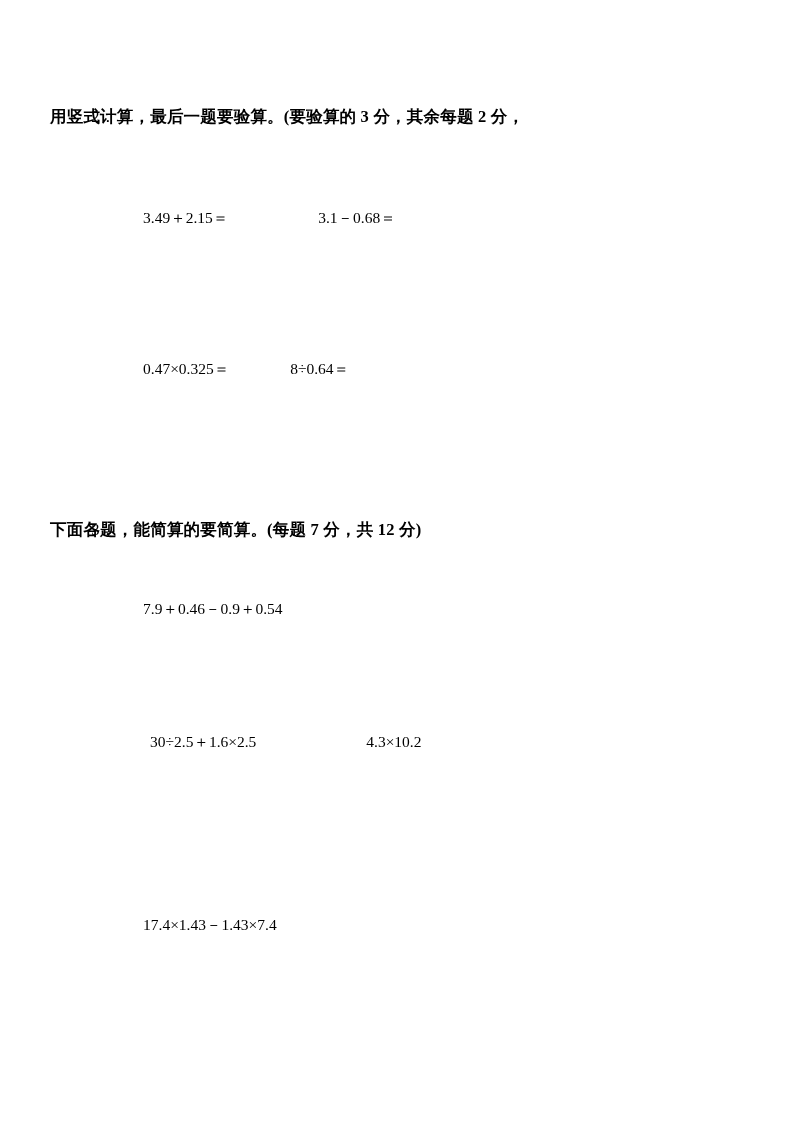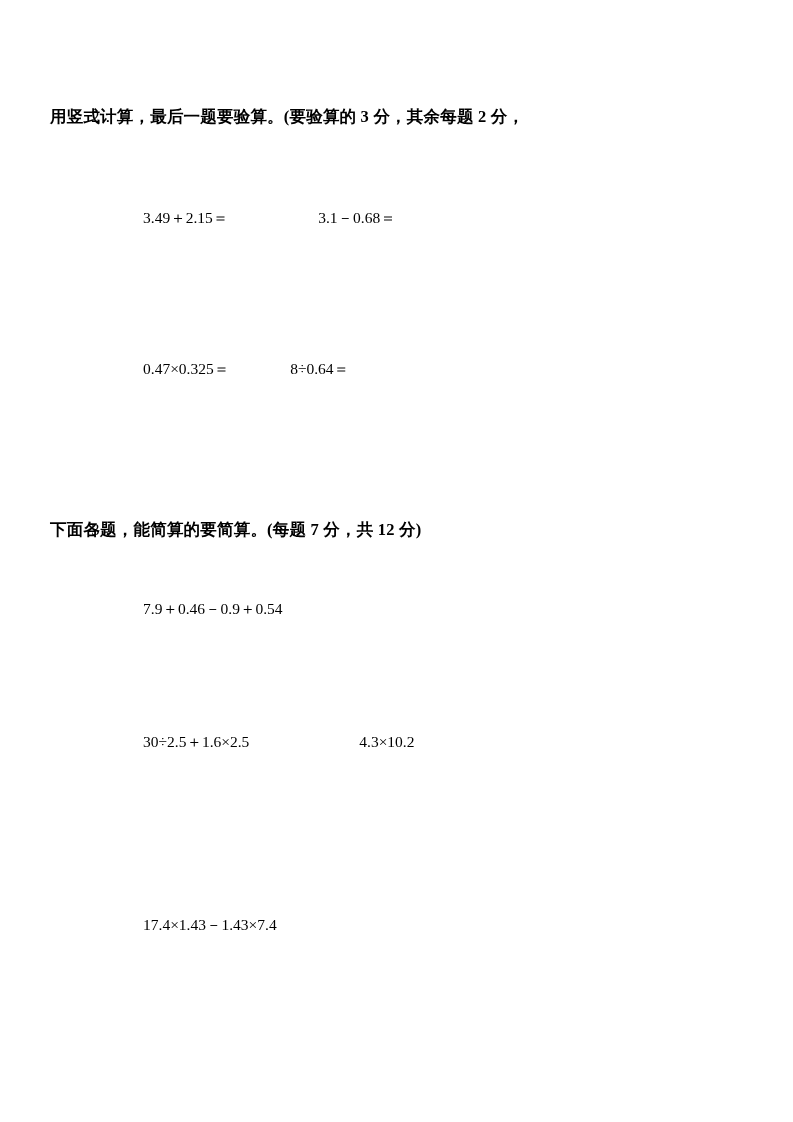--- a/index.html
+++ b/index.html
@@ -98,21 +98,21 @@
       <span class="prob-num">3．</span>
       <span class="prob-text">
         <span>下面各题，能简算的要简算。(每题 7 分，共 12 分)</span>
       </span>
     </div>
 
     <div class="expr-row" style="left:143px; top:57px;margin-top:28px;">
       <span class="expr">7.9＋0.46－0.9＋0.54</span>
     </div>
 
-    <div class="expr-row" style="left:143px; top:218px;">
+    <div class="expr-row" style="left:150px; top:218px;">
       <span class="expr">30÷2.5＋1.6×2.5</span>
       <span class="expr" style="margin-left:106px;">4.3×10.2</span>
     </div>
 
     <div class="expr-row" style="left:143px; top:401px;">
       <span class="expr">17.4×1.43－1.43×7.4</span>
     </div>
   </div>
 
 </div>

